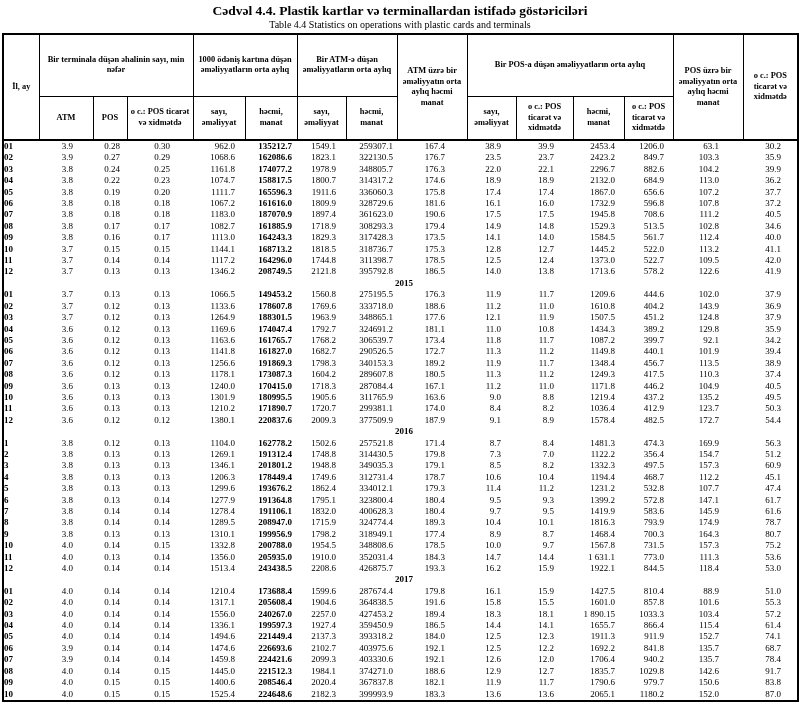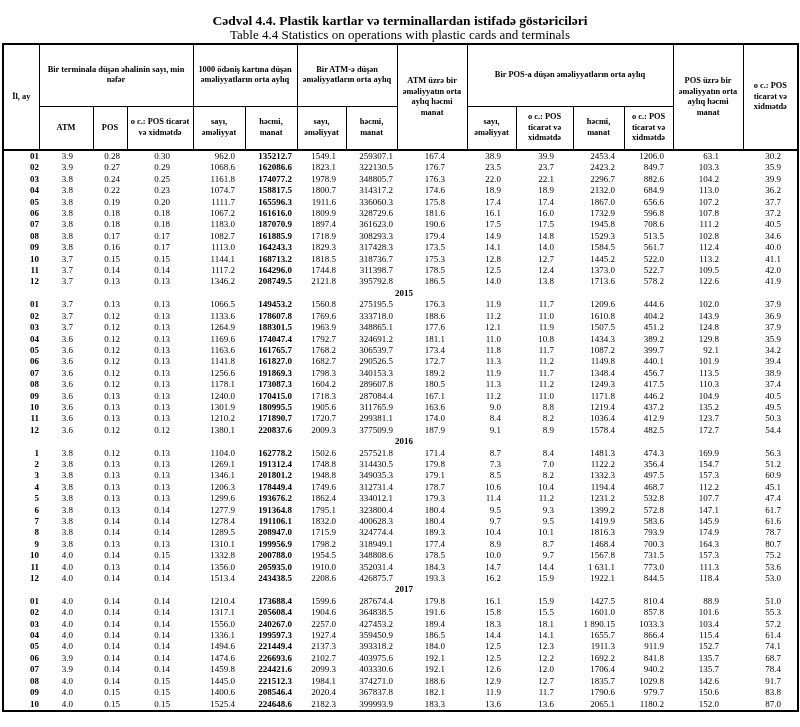--- a/index.html
+++ b/index.html
@@ -1,39 +1,39 @@
 <!DOCTYPE html>
 <html><head>
 <meta charset="utf-8">
 <style>
   html,body { margin:0; padding:0; background:#fff; }
   .page {
     width:800px; height:727px; background:#fff; color:#000;
     font-family:"Liberation Serif", serif; overflow:hidden; position:relative;
   }
-  .title-az { text-align:center; font-weight:bold; font-size:13.5px; padding-top:13px; line-height:15px; }
-  .title-en { text-align:center; font-size:13px; line-height:14px; margin-bottom:1px; }
+  .title-az { text-align:center; font-weight:bold; font-size:13.5px; padding-top:3px; line-height:15px; }
+  .title-en { text-align:center; font-size:10px; line-height:14px; margin-bottom:1px; }
   table.stats {
     border-collapse:collapse; table-layout:fixed;
     width:795px; margin-left:2px;
     border:2px solid #000;
   }
   thead th {
     border:1px solid #000; font-weight:bold; font-size:8.4px;
     line-height:1.25; padding:1px 2px; text-align:center; vertical-align:middle;
     overflow:hidden;
   }
   thead { border-bottom:2px solid #000; }
   tr.hrow1 { height:62px; }
   tr.hrow2 { height:44px; }
   tbody td {
     font-size:9px; line-height:11.4px; height:11.4px; padding:0;
     text-align:right; white-space:nowrap; overflow:hidden;
   }
-  tbody td.c1 { text-align:right; font-weight:bold; }
+  tbody td.c1 { text-align:left; font-weight:bold; }
   tbody tr.year-row td { text-align:center; font-weight:bold; padding-left:7px; }
   td.c2 { padding-right:20px; } td.c3 { padding-right:7px; }
   td.c4 { padding-right:23px; } td.c5 { padding-right:10px; }
   td.c6 { padding-right:5px;font-weight:bold;  } td.c7 { padding-right:10px; }
   td.c8 { padding-right:4px;  } td.c9 { padding-right:22px; }
   td.c10 { padding-right:15px; } td.c11 { padding-right:19px; }
   td.c12 { padding-right:9px; } td.c13 { padding-right:9px; }
   td.c14 { padding-right:24px; } td.c15 { padding-right:16px; }
   .source-note {
     font-weight:bold; font-style:italic; font-size:10.3px;

